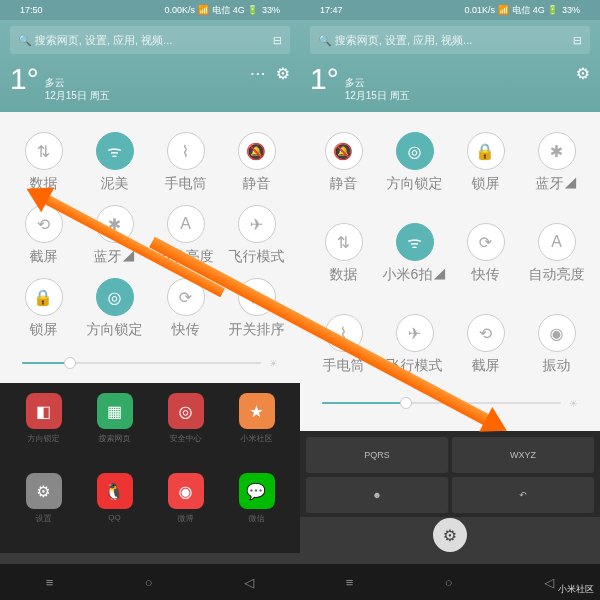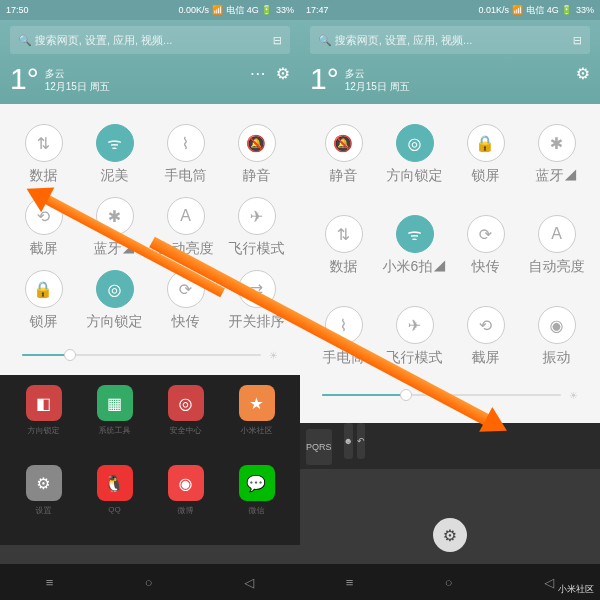--- a/index.html
+++ b/index.html
@@ -1,42 +1,42 @@
 <!DOCTYPE html>
 <html><head>
 <meta charset="utf-8">
 <style>
 *{box-sizing:border-box;margin:0;padding:0;font-family:-apple-system,'PingFang SC',sans-serif}
 body{width:600px;height:600px;display:flex;background:#4a6a70;overflow:hidden;position:relative}
 .phone{width:300px;height:600px;position:relative;background:#3a3a3a;overflow:hidden}
-.sb{height:20px;background:#6ba0a3;color:#fff;font-size:9px;display:flex;justify-content:space-between;align-items:center;padding:0 6px}
+.sb{height:20px;background:#6ba0a3;color:#fff;font-size:9px;display:flex;justify-content:space-between;align-items:center;padding:0 20px}
 .sb .l{display:flex;gap:4px}.sb .r{display:flex;gap:3px;align-items:center}
 .hdr{background:linear-gradient(#7bb3b3,#6aa8a5);padding:6px 10px 10px;color:#fff}
 .srch{background:rgba(255,255,255,.15);border-radius:3px;height:28px;display:flex;align-items:center;padding:0 8px;color:rgba(255,255,255,.8);font-size:11px;margin-bottom:10px}
 .wth{display:flex;align-items:flex-start;gap:6px}
 .deg{font-size:30px;font-weight:200;line-height:1}
-.wi{font-size:10px;opacity:.9;line-height:1.3;margin-top:3px}
+.wi{font-size:10px;opacity:.9;line-height:1.3;margin-top:12px}
 .gear{margin-left:auto;display:flex;align-items:center;gap:10px;font-size:16px}
 .panel{background:#f5f5f5;padding:14px 8px 10px}
 .grid{display:grid;grid-template-columns:repeat(4,1fr);gap:0;margin-bottom:8px}
 .tg{display:flex;flex-direction:column;align-items:center;gap:5px;padding:6px 0}
 .ic{width:38px;height:38px;border-radius:50%;border:1.5px solid #ccc;display:flex;align-items:center;justify-content:center;color:#aaa;font-size:16px;background:#fff}
 .ic.on{background:#5bb5b5;border-color:#5bb5b5;color:#fff}
 .lbl{font-size:14px;color:#888}
 .sldr{height:20px;display:flex;align-items:center;padding:0 14px;gap:8px}
 .trk{flex:1;height:2px;background:#ddd;position:relative;border-radius:1px}
 .fl{position:absolute;height:100%;background:#5bb5b5;border-radius:1px}
 .th{position:absolute;top:50%;transform:translate(-50%,-50%);width:12px;height:12px;background:#fff;border-radius:50%;border:1px solid #ccc}
 .sun{font-size:10px;color:#ccc}
 .hs{height:170px;background:#222;padding:10px 8px 0;display:grid;grid-template-columns:repeat(4,1fr);gap:0}
 .app{display:flex;flex-direction:column;align-items:center;gap:4px;height:56px}
 .ai{width:36px;height:36px;border-radius:8px;display:flex;align-items:center;justify-content:center;font-size:16px;color:#fff}
 .al{font-size:8px;color:#666}
 .nav{position:absolute;bottom:0;left:0;right:0;height:36px;background:#1a1a1a;display:flex;justify-content:space-around;align-items:center;color:#888;font-size:13px}
-.kbd{background:#2a2a2a;flex:1;display:flex;}
+.kbd{background:#2a2a2a;flex:1;display:flex;flex-direction:column}
 .kr{display:flex;gap:4px;padding:0 6px;margin-bottom:4px}
 .kk{flex:1;background:#3a3a3a;border-radius:3px;height:36px;display:flex;align-items:center;justify-content:center;color:#bbb;font-size:9px}
 .kset{position:absolute;bottom:48px;left:50%;transform:translateX(-50%);width:34px;height:34px;background:#ddd;border-radius:50%;display:flex;align-items:center;justify-content:center;color:#444}
 .wm{position:absolute;bottom:4px;right:6px;color:#ddd;font-size:9px;z-index:5}
 .arrow1{position:absolute;z-index:10;left:46px;top:194px;transform:rotate(28deg);transform-origin:left center}
 .arrow2{position:absolute;z-index:10;left:152px;top:236px;transform:rotate(28deg);transform-origin:left center}
 .ashaft{width:200px;height:10px;background:linear-gradient(#ff9933,#ff6600);border-radius:0 0 0 4px}
 .ashaft2{width:380px;height:12px;background:linear-gradient(#ff9933,#ff6600)}
 .ahead{position:absolute;width:0;height:0;border-top:14px solid transparent;border-bottom:14px solid transparent}
 .ahead.l{left:-22px;top:-9px;border-right:24px solid #ff6600}
@@ -131,21 +131,21 @@
       <span class="sun">☀</span>
     </div>
   </div>
   <div class="hs" id="hsL">
       <div class="app">
         <div class="ai" style="background:#c44">◧</div>
         <div class="al">方向锁定</div>
       </div>
       <div class="app">
         <div class="ai" style="background:#3a6">▦</div>
-        <div class="al">系统工具</div>
+        <div class="al">搜索网页</div>
       </div>
       <div class="app">
         <div class="ai" style="background:#c44">◎</div>
         <div class="al">安全中心</div>
       </div>
       <div class="app">
         <div class="ai" style="background:#e84">★</div>
         <div class="al">小米社区</div>
       </div>
       <div class="app">
@@ -253,20 +253,21 @@
       <div class="trk">
           <div class="fl" style="width:35%"></div>
           <div class="th" style="left:35%"></div>
         </div>
       <span class="sun">☀</span>
     </div>
   </div>
   <div class="kbd">
     <div class="kr" style="margin-top:6px">
         <div class="kk">PQRS</div>
+        <div class="kk">WXYZ</div>
       </div>
     <div class="kr">
         <div class="kk">☻</div>
         <div class="kk">↶</div>
       </div>
   </div>
   <div class="kset">⚙</div>
   <div class="nav">
     <span>≡</span>
     <span>○</span>

